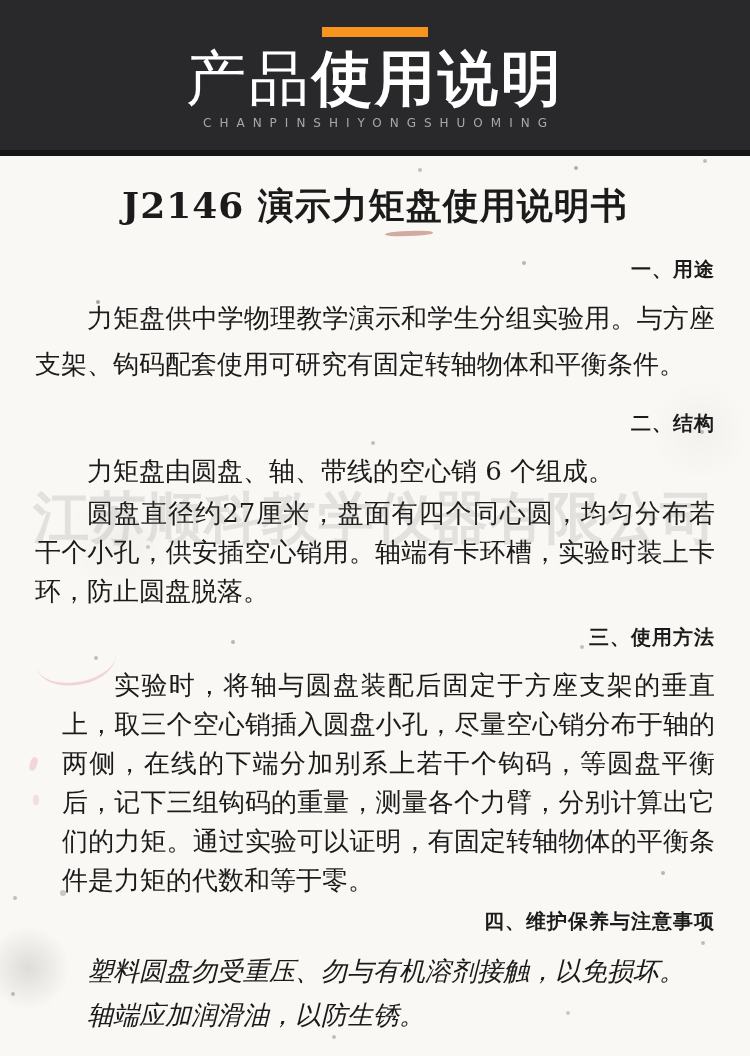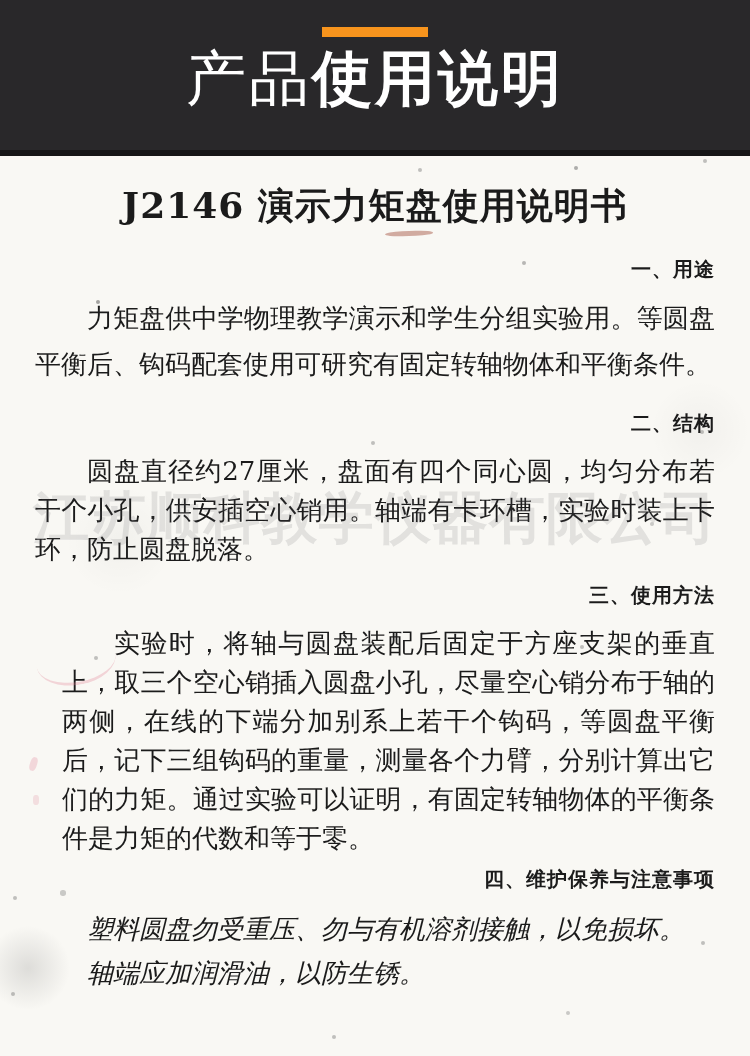--- a/index.html
+++ b/index.html
@@ -80,35 +80,37 @@
       704px 160px 0 1px rgba(60,60,60,.30);}
 </style>
 </head>
 <body>
 
 <div class="page">
 
   <header class="hdr" style="background: rgb(41, 40, 42);">
     <div class="accent-bar" style="background: rgb(247, 148, 29);"></div>
     <div class="hdr-title"><span class="t-light">产品</span><span class="t-bold">使用说明</span></div>
+    <div class="hdr-sub">CHANPINSHIYONGSHUOMING</div>
   </header>
 
   <div class="watermark">江苏顺科教学仪器有限公司</div>
 
   <main class="doc">
 
     <h1 class="doc-title">J2146 演示力矩盘使用说明书</h1>
 
     <section class="sec sec1">
       <h2 class="sec-h">一、用途</h2>
-      <p class="para p-tall">力矩盘供中学物理教学演示和学生分组实验用。等圆盘平衡后、钩码配套使用可研究有固定转轴物体和平衡条件。</p>
+      <p class="para p-tall">力矩盘供中学物理教学演示和学生分组实验用。与方座支架、钩码配套使用可研究有固定转轴物体和平衡条件。</p>
     </section>
 
     <section class="sec sec2">
       <h2 class="sec-h">二、结构</h2>
+      <p class="para">力矩盘由圆盘、轴、带线的空心销 6 个组成。</p>
       <p class="para">圆盘直径约27厘米，盘面有四个同心圆，均匀分布若干个小孔，供安插空心销用。轴端有卡环槽，实验时装上卡环，防止圆盘脱落。</p>
     </section>
 
     <section class="sec sec3">
       <h2 class="sec-h">三、使用方法</h2>
       <p class="para">实验时，将轴与圆盘装配后固定于方座支架的垂直上，取三个空心销插入圆盘小孔，尽量空心销分布于轴的两侧，在线的下端分加别系上若干个钩码，等圆盘平衡后，记下三组钩码的重量，测量各个力臂，分别计算出它们的力矩。通过实验可以证明，有固定转轴物体的平衡条件是力矩的代数和等于零。</p>
     </section>
 
     <section class="sec sec4">
       <h2 class="sec-h">四、维护保养与注意事项</h2>

